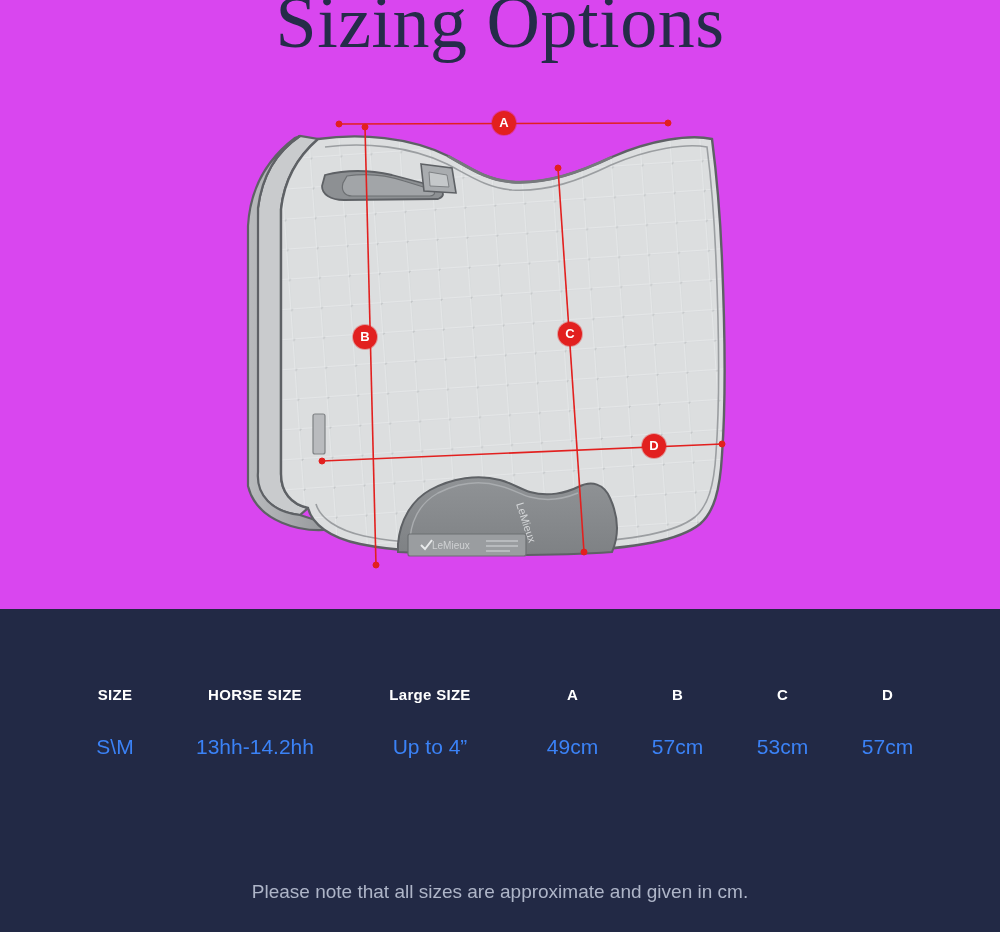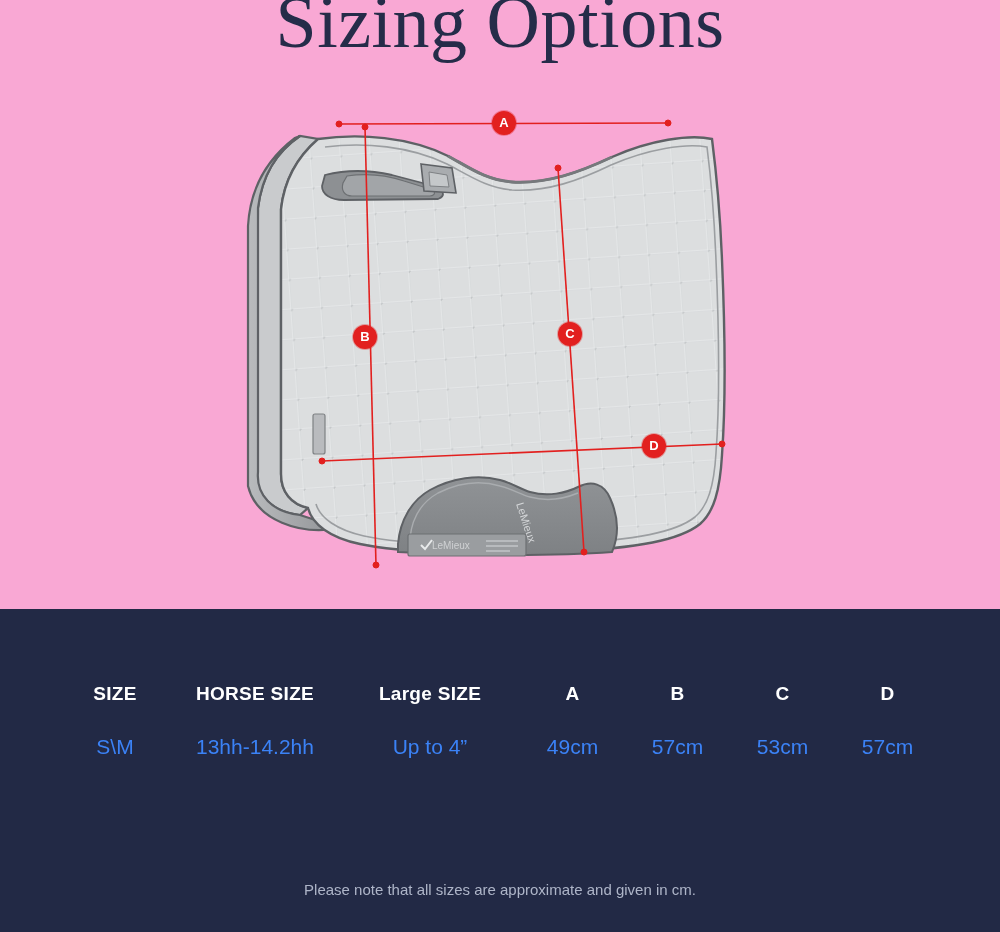--- a/index.html
+++ b/index.html
@@ -14,21 +14,21 @@
     overflow: hidden;
     position: relative;
   }
 
   
   #top-panel {
     position: absolute;
     left: 0; top: 0;
     width: 1000px;
     height: 609px;
-    background: #f9a8d4;
+    background: #d946ef;
     overflow: hidden;
   }
 
   #page-title {
     position: absolute;
     left: 0;
     top: -18px;
     width: 1000px;
     text-align: center;
     font-family: "Liberation Serif", "DejaVu Serif", serif;
@@ -92,21 +92,21 @@
   }
   #size-table th,
   #size-table td {
     color: #ffffff;
     text-align: center;
     padding: 0;
     font-family: "Liberation Sans", sans-serif;
     white-space: nowrap;
   }
   #size-table th {
-    font-size: 19px;
+    font-size: 15px;
     font-weight: bold;
     letter-spacing: 0.3px;
     height: 54px;
     vertical-align: middle;
   }
   #size-table td {
     font-size: 21px;
     font-weight: normal;
     height: 51px;
     vertical-align: middle;
@@ -118,21 +118,21 @@
   .col-saddle      { width: 180px; }
   .col-meas        { width: 105px; }
 
   #table-note {
     position: absolute;
     left: 0;
     top: 272px;
     width: 1000px;
     text-align: center;
     color: #aeb5c8;
-    font-size: 15px;
+    font-size: 19px;
     font-family: "Liberation Sans", sans-serif;
   }
 </style>
 </head>
 <body>
 
 <div id="top-panel">
 
   <div id="page-title">Sizing Options</div>
 

